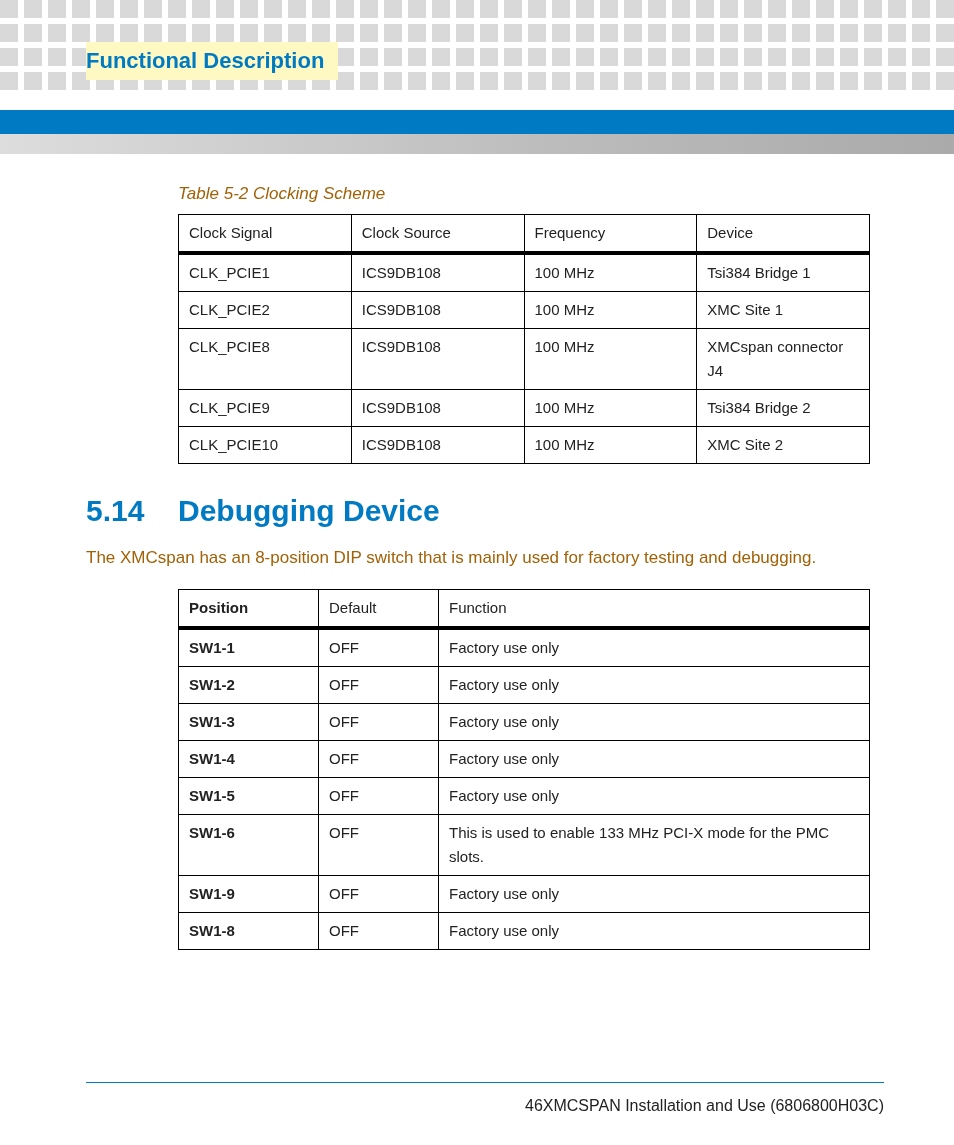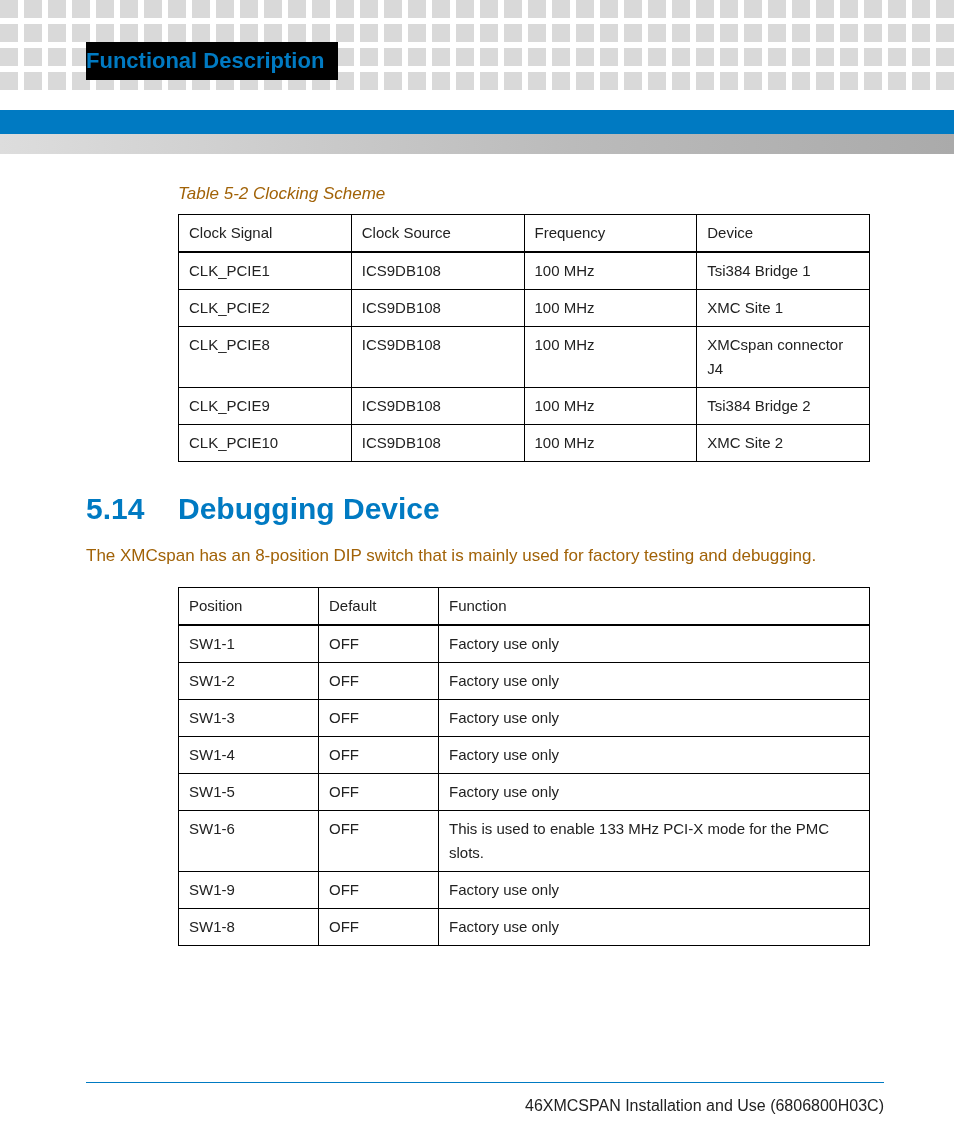--- a/index.html
+++ b/index.html
@@ -28,21 +28,21 @@
     display: inline-block;
     width: 18px;
     height: 18px;
     background: #d9d9d9;
     margin-right: 6px;
   }
   .section-title {
     position: absolute;
     top: 42px;
     left: 86px;
-    background: #000000;
+    background: #fef9c3;
     color: #007ac2;
     font-family: 'Segoe UI', Arial, sans-serif;
     font-weight: 700;
     font-size: 22px;
     padding: 6px 14px 6px 0;
   }
   .blue-bar {
     position: absolute;
     top: 110px;
     left: 0;
@@ -83,21 +83,21 @@
   }
   th, td {
     border: 1px solid #000;
     padding: 6px 10px;
     text-align: left;
     font-weight: normal;
     vertical-align: top;
     line-height: 1.6;
   }
   thead tr th {
-    border-bottom: 2px solid #000000;
+    border-bottom: 4px solid #000000;
   }
   .heading-row {
     display: flex;
     align-items: center;
     margin-top: 30px;
     margin-bottom: 18px;
   }
   .heading-num {
     color: #007ac2;
     font-family: 'Segoe UI', Arial, sans-serif;
@@ -129,21 +129,21 @@
     position: absolute;
     left: 104px;
     right: 70px;
     bottom: 30px;
     display: flex;
     justify-content: flex-end;
     font-family: 'Segoe UI', Arial, sans-serif;
     font-size: 16px;
     color: #222;
   }
-  .t2 td:nth-child(1), .t2 th:nth-child(1) { width: 140px; }
+  .t2 td:nth-child(1), .t2 th:nth-child(1) { width: 140px; font-weight: bold; }
   .t2 td:nth-child(2), .t2 th:nth-child(2) { width: 120px; }
   .t1 td, .t1 th { width: 25%; }
 </style>
 </head>
 <body>
 
 <div class="dot-pattern">
   <div class="dot-row" id="dr1"><span class="sq"></span><span class="sq"></span><span class="sq"></span><span class="sq"></span><span class="sq"></span><span class="sq"></span><span class="sq"></span><span class="sq"></span><span class="sq"></span><span class="sq"></span><span class="sq"></span><span class="sq"></span><span class="sq"></span><span class="sq"></span><span class="sq"></span><span class="sq"></span><span class="sq"></span><span class="sq"></span><span class="sq"></span><span class="sq"></span><span class="sq"></span><span class="sq"></span><span class="sq"></span><span class="sq"></span><span class="sq"></span><span class="sq"></span><span class="sq"></span><span class="sq"></span><span class="sq"></span><span class="sq"></span><span class="sq"></span><span class="sq"></span><span class="sq"></span><span class="sq"></span><span class="sq"></span><span class="sq"></span><span class="sq"></span><span class="sq"></span><span class="sq"></span><span class="sq"></span></div>
   <div class="dot-row" id="dr2"><span class="sq"></span><span class="sq"></span><span class="sq"></span><span class="sq"></span><span class="sq"></span><span class="sq"></span><span class="sq"></span><span class="sq"></span><span class="sq"></span><span class="sq"></span><span class="sq"></span><span class="sq"></span><span class="sq"></span><span class="sq"></span><span class="sq"></span><span class="sq"></span><span class="sq"></span><span class="sq"></span><span class="sq"></span><span class="sq"></span><span class="sq"></span><span class="sq"></span><span class="sq"></span><span class="sq"></span><span class="sq"></span><span class="sq"></span><span class="sq"></span><span class="sq"></span><span class="sq"></span><span class="sq"></span><span class="sq"></span><span class="sq"></span><span class="sq"></span><span class="sq"></span><span class="sq"></span><span class="sq"></span><span class="sq"></span><span class="sq"></span><span class="sq"></span><span class="sq"></span></div>
   <div class="dot-row" id="dr3"><span class="sq"></span><span class="sq"></span><span class="sq"></span><span class="sq"></span><span class="sq"></span><span class="sq"></span><span class="sq"></span><span class="sq"></span><span class="sq"></span><span class="sq"></span><span class="sq"></span><span class="sq"></span><span class="sq"></span><span class="sq"></span><span class="sq"></span><span class="sq"></span><span class="sq"></span><span class="sq"></span><span class="sq"></span><span class="sq"></span><span class="sq"></span><span class="sq"></span><span class="sq"></span><span class="sq"></span><span class="sq"></span><span class="sq"></span><span class="sq"></span><span class="sq"></span><span class="sq"></span><span class="sq"></span><span class="sq"></span><span class="sq"></span><span class="sq"></span><span class="sq"></span><span class="sq"></span><span class="sq"></span><span class="sq"></span><span class="sq"></span><span class="sq"></span><span class="sq"></span></div>

